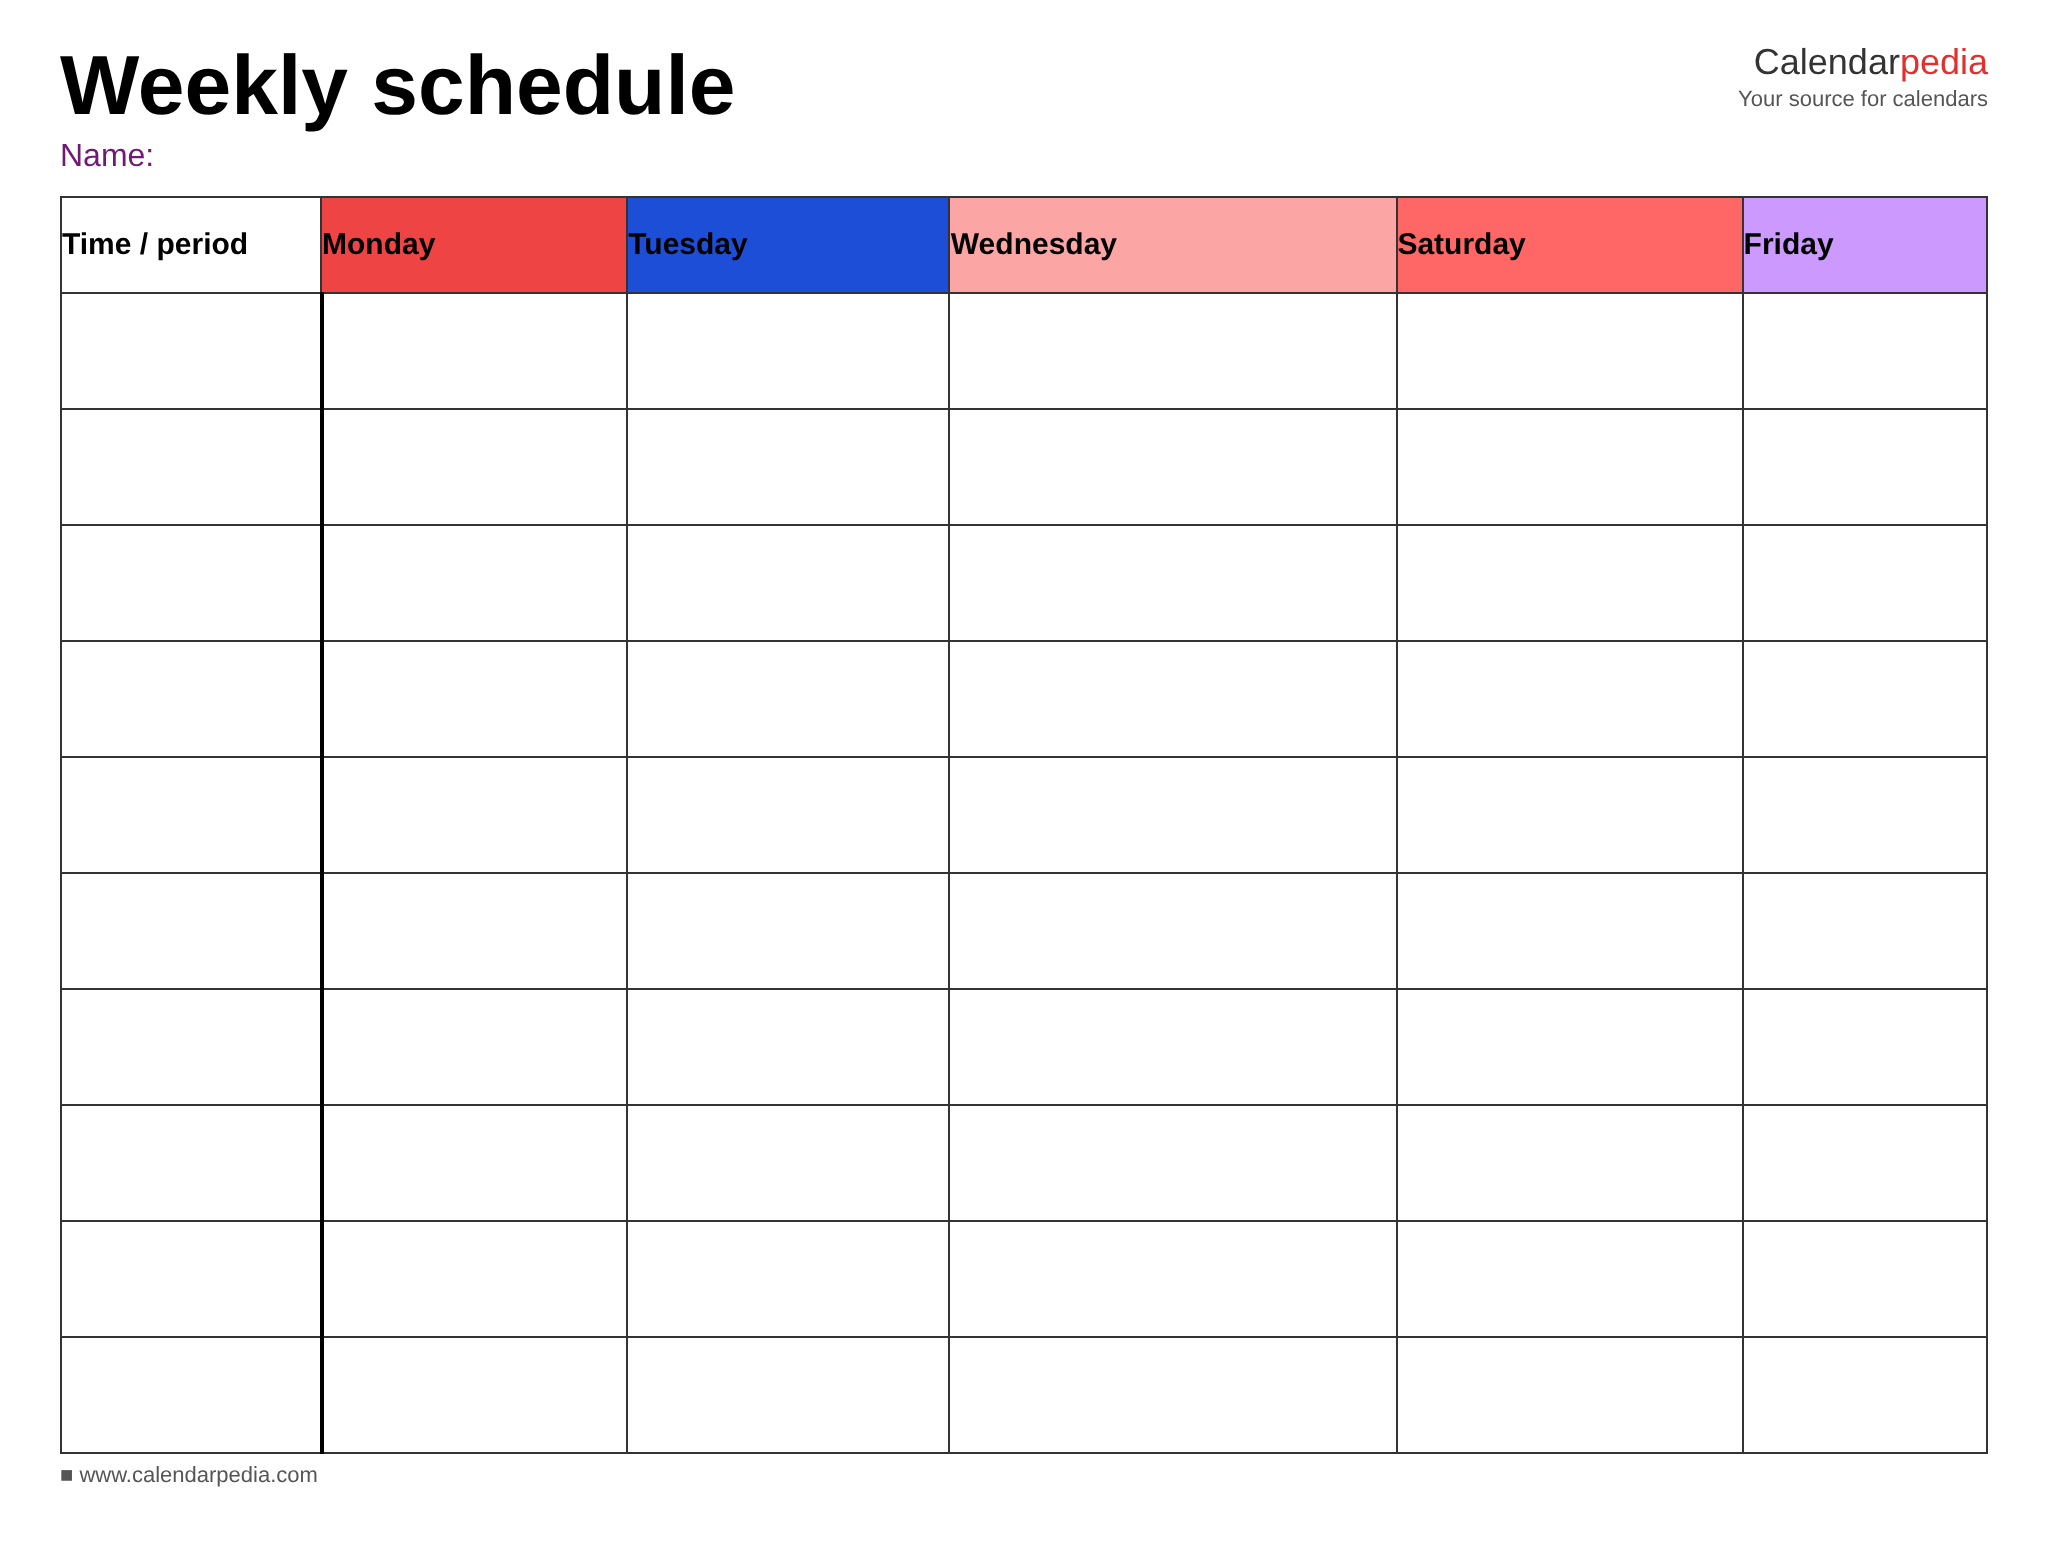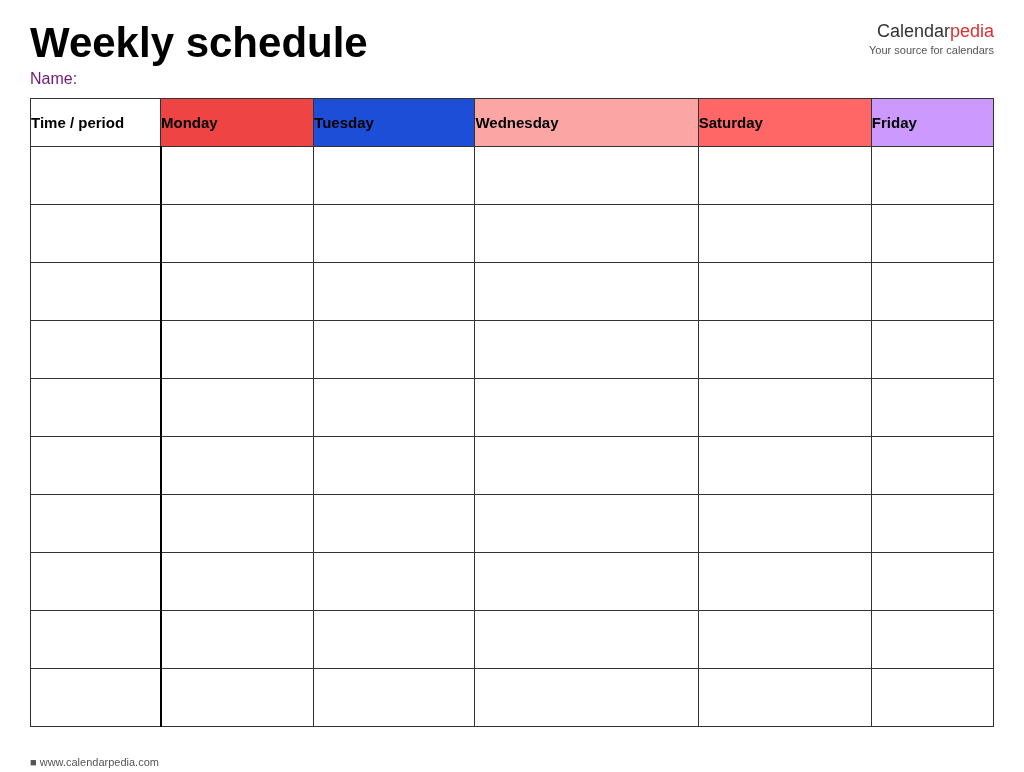--- a/index.html
+++ b/index.html
@@ -95,21 +95,21 @@
     }
     .schedule-table td:first-child {
       border-right: 2px solid #000;
       width: 130px;
     }
     .schedule-table td {
       background: #fff;
     }
     .footer {
       position: absolute;
-      bottom: 4px;
+      bottom: 28px;
       left: 30px;
       font-size: 11px;
       color: #555;
     }
   </style>
 </head>
 <body>
 
 <div class="page">
   <div class="header">

